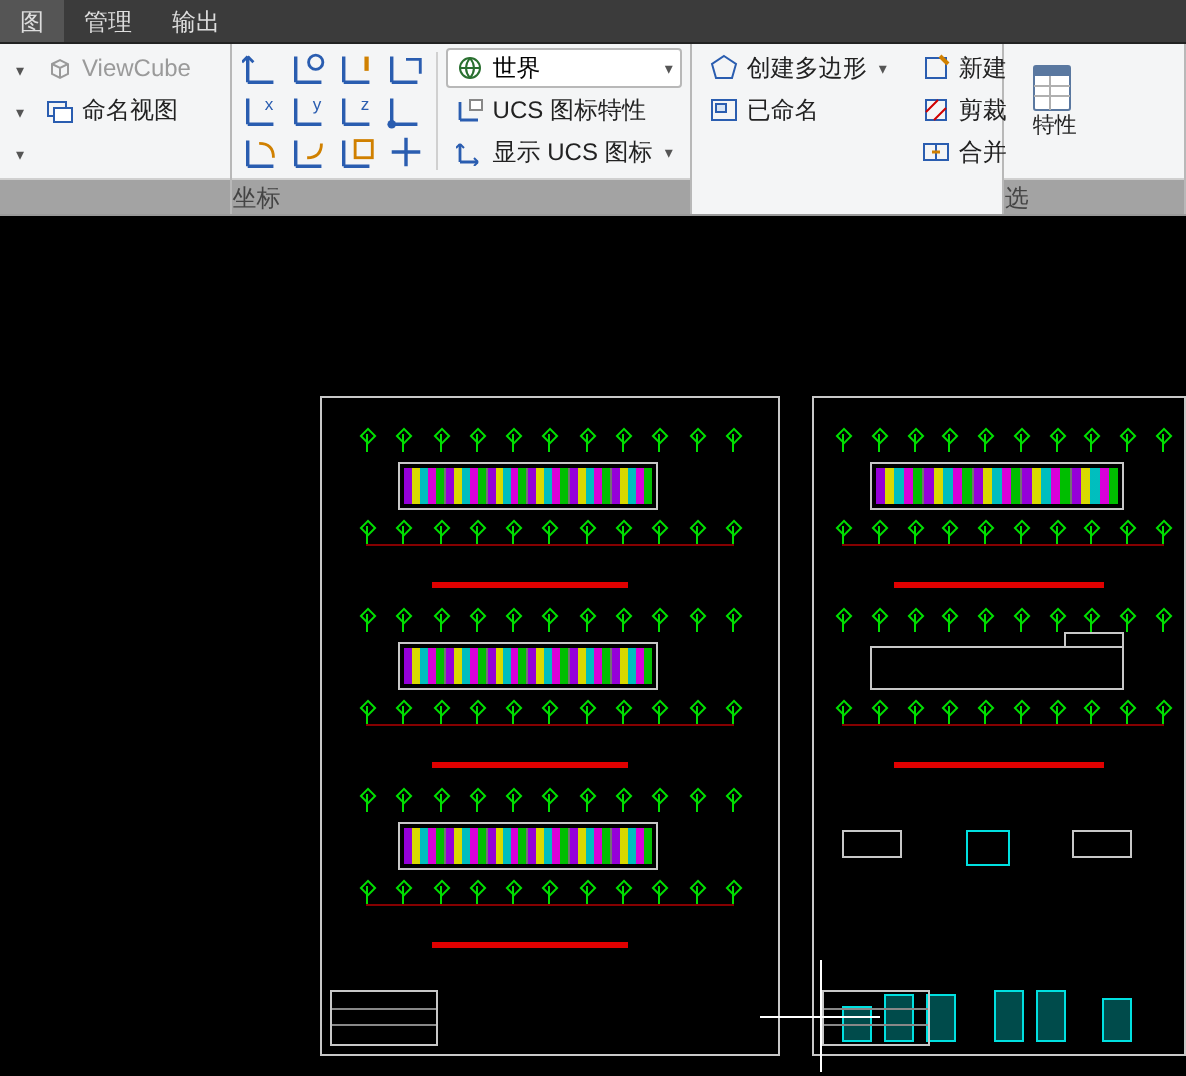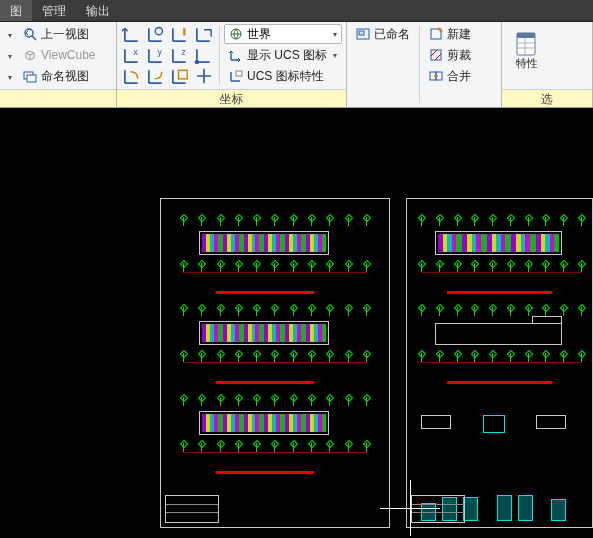--- a/index.html
+++ b/index.html
@@ -7,21 +7,21 @@
 
   
   .tabstrip { height: 22px; background: #3b3b3b; color: #ddd; display: flex; align-items: stretch; border-bottom: 1px solid #222; }
   .tabstrip .tab { padding: 3px 10px 0; font-size: 12px; cursor: pointer; }
   .tabstrip .tab.active { background: #555; }
 
   
   .ribbon { height: 86px; background: #f4f5f6; border-bottom: 1px solid #9a9a9a; display: flex; }
   .panel { border-right: 1px solid #b8b8b8; display: flex; flex-direction: column; }
   .panel-body { flex: 1; display: flex; padding: 2px 4px; gap: 2px; }
-  .panel-title { height: 18px; text-align: center; font-size: 12px; color: #444; border-top: 1px solid #d0d0d0; background: #fef9c3; line-height: 18px; }
+  .panel-title { height: 18px; font-size: 12px; color: #444; border-top: 1px solid #d0d0d0; background: #a3a3a3; line-height: 18px; }
 
   .col { display: flex; flex-direction: column; gap: 1px; }
   .btn { display: flex; align-items: center; gap: 4px; padding: 1px 4px; height: 20px; border: 1px solid transparent; border-radius: 2px; cursor: pointer; color: #222; white-space: nowrap; }
   .btn.disabled { color: #9a9a9a; cursor: default; }
   .btn.dd::after { content: "▾"; font-size: 8px; color: #555; margin-left: 2px; }
 
   .icon { width: 14px; height: 14px; display: inline-flex; align-items: center; justify-content: center; flex-shrink: 0; }
   .icon svg { width: 14px; height: 14px; }
   .iconrow { display: flex; gap: 2px; }
   .iconbtn { width: 22px; height: 20px; display: inline-flex; align-items: center; justify-content: center; border: 1px solid transparent; border-radius: 2px; cursor: pointer; }
@@ -80,30 +80,20 @@
             <span style="font-size:8px;color:#555">▾</span>
           </div>
         <div class="iconbtn" style="width:12px;height:18px">
             <span style="font-size:8px;color:#555">▾</span>
           </div>
         <div class="iconbtn" style="width:12px;height:18px">
             <span style="font-size:8px;color:#555">▾</span>
           </div>
       </div>
       <div class="col">
-        <div class="btn">
-          <span class="icon">
-              <svg viewBox="0 0 14 14">
-                <circle cx="6" cy="6" r="4" fill="none" stroke="#2a5db0" stroke-width="1.4"></circle>
-                <line x1="9" y1="9" x2="13" y2="13" stroke="#2a5db0" stroke-width="1.4"></line>
-                <path d="M3 6 L5 4 M3 6 L5 8" stroke="#2a5db0" stroke-width="1" fill="none"></path>
-              </svg>
-            </span>
-          <span>上一视图</span>
-        </div>
         <div class="btn disabled">
           <span class="icon">
               <svg viewBox="0 0 14 14">
                 <path d="M3 5 L7 3 L11 5 L11 10 L7 12 L3 10 Z" fill="none" stroke="#9a9a9a"></path>
                 <path d="M3 5 L7 7 L11 5 M7 7 L7 12" stroke="#9a9a9a" fill="none"></path>
               </svg>
             </span>
           <span>ViewCube</span>
         </div>
         <div class="btn">
@@ -206,46 +196,54 @@
         <div class="world-combo">
           <span class="icon">
               <svg viewBox="0 0 14 14">
                 <circle cx="7" cy="7" r="5" fill="none" stroke="#2a7030"></circle>
                 <path d="M2 7 L12 7 M7 2 Q3 7 7 12 M7 2 Q11 7 7 12" stroke="#2a7030" fill="none"></path>
               </svg>
             </span>
           <span>世界</span>
           <span style="margin-left:auto;font-size:8px;color:#555">▾</span>
         </div>
+        <div class="btn">
+          <span class="icon">
+              <svg viewBox="0 0 14 14">
+                <path d="M2 12 L2 3 M2 12 L11 12" stroke="#2a5db0" fill="none" stroke-width="1.4"></path>
+                <rect x="7" y="2" width="6" height="5" fill="#fff" stroke="#888"></rect>
+              </svg>
+            </span>
+          <span>UCS 图标特性</span>
+        </div>
         <div class="btn dd">
           <span class="icon">
               <svg viewBox="0 0 14 14">
                 <path d="M2 12 L2 3 M2 12 L11 12" stroke="#2a5db0" fill="none" stroke-width="1.4"></path>
                 <path d="M2 3 L0 5 M2 3 L4 5 M11 12 L9 10 M11 12 L9 14" stroke="#2a5db0"></path>
               </svg>
             </span>
           <span>显示 UCS 图标</span>
-        </div>
-        <div class="btn">
-          <span class="icon">
-              <svg viewBox="0 0 14 14">
-                <path d="M2 12 L2 3 M2 12 L11 12" stroke="#2a5db0" fill="none" stroke-width="1.4"></path>
-                <rect x="7" y="2" width="6" height="5" fill="#fff" stroke="#888"></rect>
-              </svg>
-            </span>
-          <span>UCS 图标特性</span>
         </div>
       </div>
     </div>
     <div class="panel-title">坐标</div>
   </div>
 
   <div class="panel" style="width:156px">
     <div class="panel-body">
       <div class="col">
+        <div class="btn dd">
+          <span class="icon">
+              <svg viewBox="0 0 14 14">
+                <path d="M7 1 L13 5 L11 12 L3 12 L1 5 Z" fill="none" stroke="#2a5db0"></path>
+              </svg>
+            </span>
+          <span>创建多边形</span>
+        </div>
         <div class="btn">
           <span class="icon">
               <svg viewBox="0 0 14 14">
                 <rect x="1" y="2" width="12" height="10" fill="none" stroke="#2a5db0"></rect>
                 <rect x="3" y="4" width="5" height="4" fill="#d6e4f5" stroke="#2a5db0"></rect>
               </svg>
             </span>
           <span>已命名</span>
         </div>
       </div>

